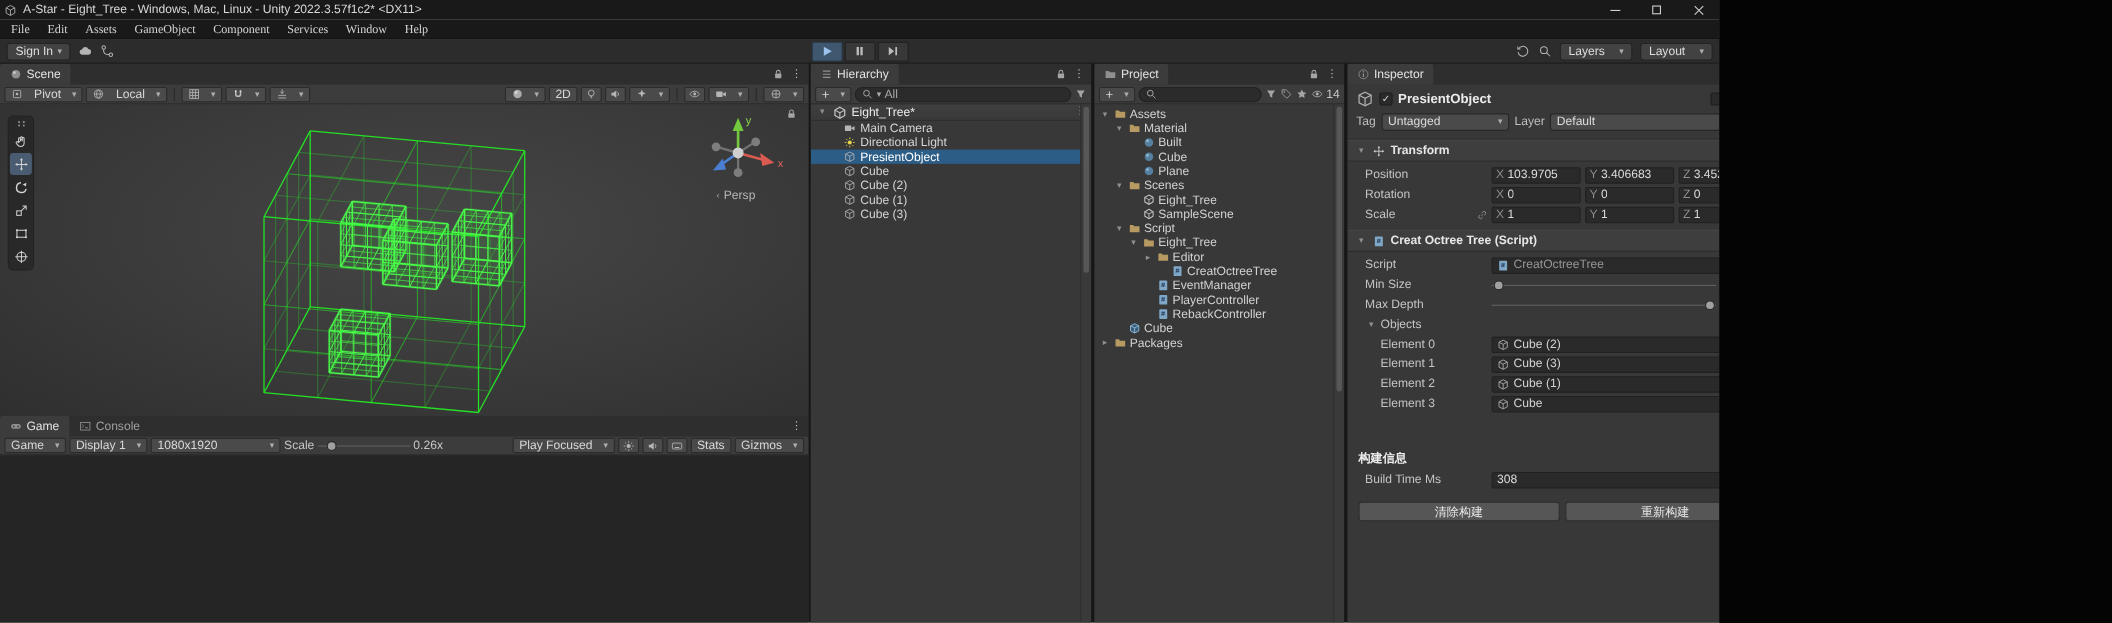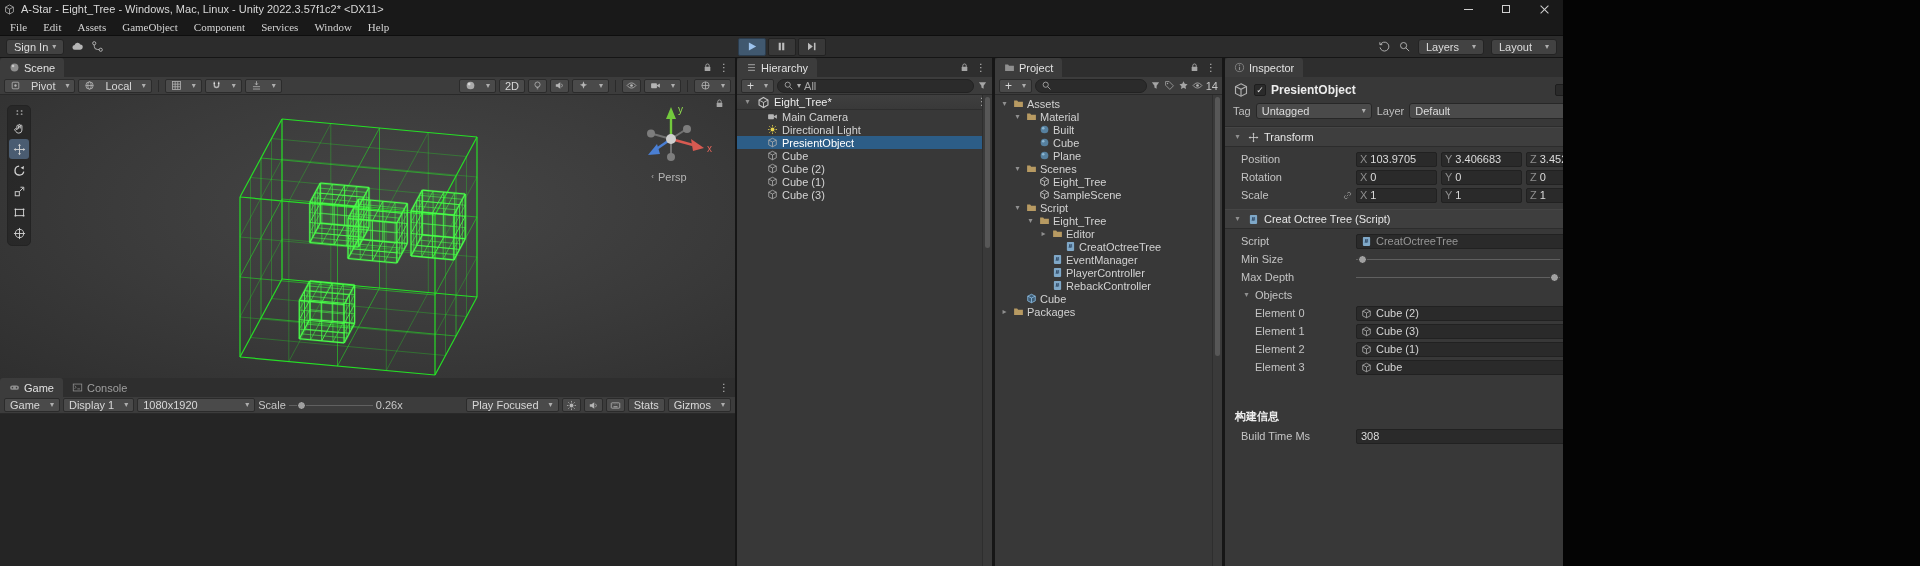--- a/index.html
+++ b/index.html
@@ -91,21 +91,21 @@
   .ihead{display:flex;align-items:center;gap:5px;padding:5px 8px 3px 8px;}
   .objname{font-weight:bold;color:#ececec;font-size:12px;flex:1;white-space:nowrap;overflow:hidden;}
   .chk{width:12px;height:12px;background:#2a2a2a;border:1px solid #1d1d1d;border-radius:2px;display:inline-flex;align-items:center;justify-content:center;flex:0 0 auto;}
   .ck{color:#dcdcdc;font-size:9px;line-height:1;}
   .static-grp{display:flex;align-items:center;gap:4px;color:#c6c6c6;}
   .tagrow{display:flex;align-items:center;gap:5px;padding:2px 8px 7px 8px;border-bottom:1px solid #2c2c2c;}
   .lbl{color:#bfbfbf;flex:0 0 auto;}
   .dd2{height:16px;background:#4a4a4a;border:1px solid #272727;border-radius:3px;display:flex;align-items:center;padding:0 5px;gap:4px;color:#dcdcdc;min-width:0;}
   .dd2 .arr{margin-left:auto;}
   .comp-header{height:20px;background:#3e3e3e;border-top:1px solid #454545;border-bottom:1px solid #2c2c2c;display:flex;align-items:center;gap:5px;padding:0 7px;}
-  .comp-title{font-weight:normal;color:#e6e6e6;flex:1;white-space:nowrap;overflow:hidden;}
+  .comp-title{font-weight:bold;color:#e6e6e6;flex:1;white-space:nowrap;overflow:hidden;}
   .irow{height:16px;display:flex;align-items:center;padding:0 8px 0 16px;gap:3px;margin:2px 0;}
   .ilabel{width:112px;flex:0 0 auto;color:#c4c4c4;display:flex;align-items:center;gap:5px;white-space:nowrap;overflow:hidden;}
   .vec3{flex:1;display:flex;gap:4px;min-width:0;}
   .axfield{flex:1;height:15px;background:#2a2a2a;border:1px solid #212121;border-radius:2px;display:flex;align-items:center;padding:0 3px;gap:3px;min-width:0;}
   .axfield .ax{color:#8f8f8f;flex:0 0 auto;}
   .axfield .val{color:#dcdcdc;white-space:nowrap;overflow:hidden;}
   .field{height:15px;background:#2a2a2a;border:1px solid #212121;border-radius:2px;display:flex;align-items:center;padding:0 4px;color:#dcdcdc;}
   .numfield{width:44px;flex:0 0 auto;}
   .objfield{flex:1;height:15px;background:#2a2a2a;border:1px solid #212121;border-radius:2px;display:flex;align-items:center;padding:0 3px 0 4px;gap:4px;min-width:0;}
   .objfield .oval{white-space:nowrap;overflow:hidden;color:#d4d4d4;}
@@ -1517,20 +1517,24 @@
         </div>
         <div class="build-title">构建信息</div>
         <div class="irow">
           <span class="ilabel">
               <span>Build Time Ms</span>
             </span>
           <div class="field" style="flex:1">
               <span>308</span>
             </div>
         </div>
+        <div class="btnrow">
+          <div class="ubtn">清除构建</div>
+          <div class="ubtn">重新构建</div>
+        </div>
         <div class="scrollbar">
             <div class="thumb" style="height:88%"></div>
           </div>
       </div>
     </div>
 
   </div>
 </div>
 <div id="desktop-right"></div>
 

